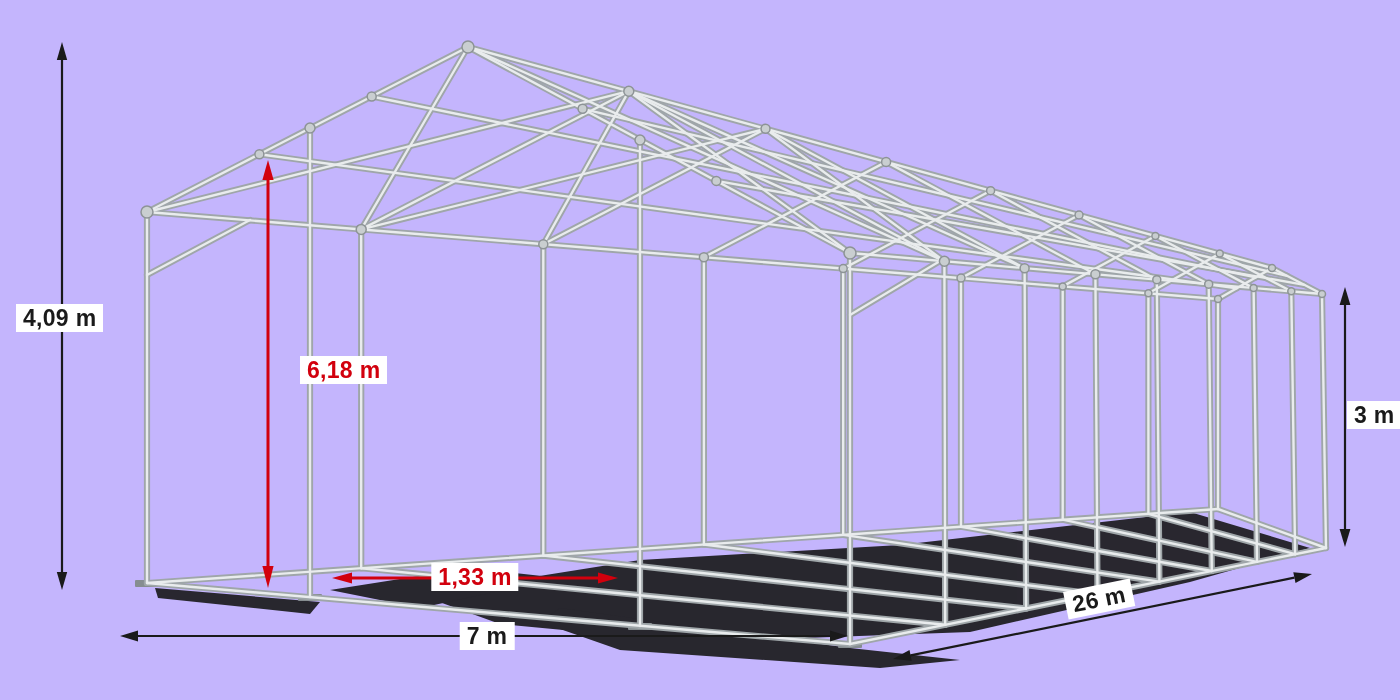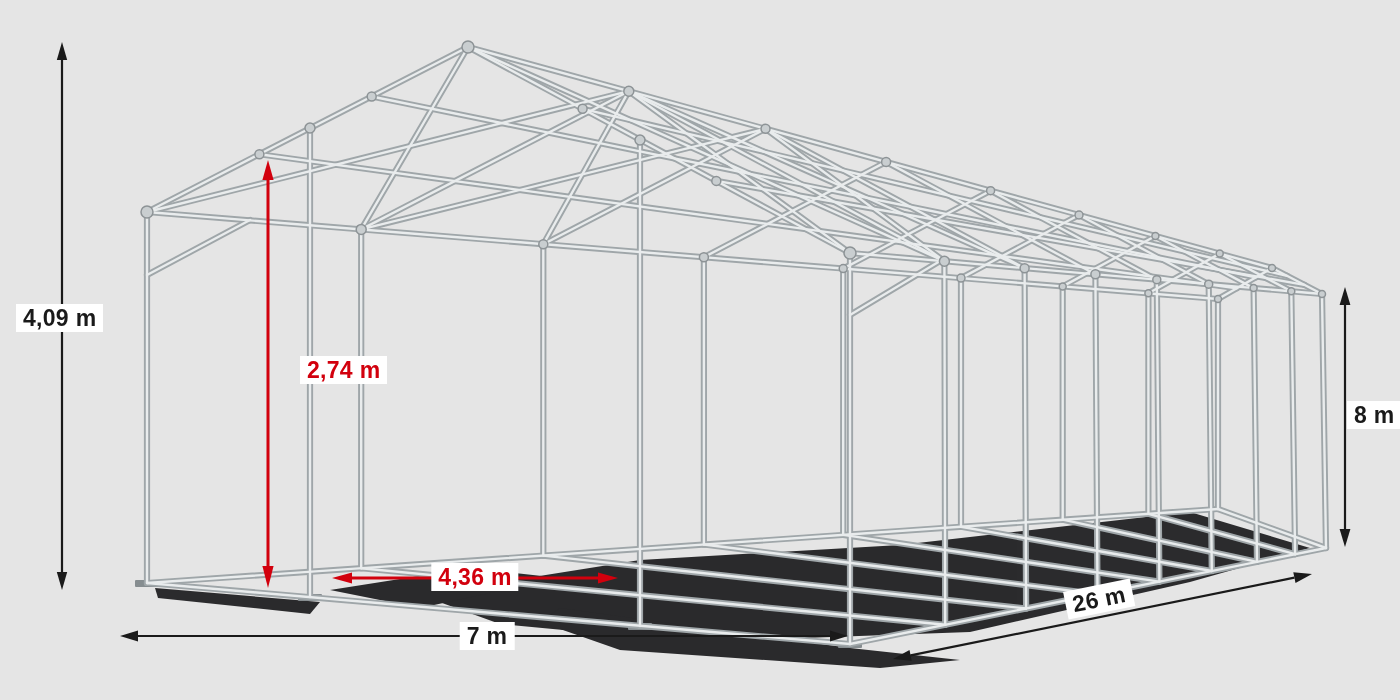--- a/index.html
+++ b/index.html
@@ -1,17 +1,17 @@
 <!DOCTYPE html>
 <html><head>
 <meta charset="utf-8">
 <style>
   html,body{margin:0;padding:0;background:#fff;}
   #stage{
-    position:relative;width:1400px;height:700px;background:#e5e5e5;overflow:hidden;
+    position:relative;width:1400px;height:700px;background:#c4b5fd;overflow:hidden;
     font-family:"Liberation Sans","DejaVu Sans",sans-serif;
   }
   svg{position:absolute;left:0;top:0;}
   .dim-label{
     position:absolute;
     font-weight:700;
     font-size:23px;
     line-height:26px;
     color:#1a1a1a;
     background:#ffffff;
@@ -206,23 +206,23 @@
         <line x1="1345" y1="305" x2="1345" y2="529" stroke-width="2.2"></line>
         <polygon points="1345,287 1339.6,305 1350.4,305" stroke="none"></polygon>
         <polygon points="1345,547 1339.6,529 1350.4,529" stroke="none"></polygon>
       </g>
 
     </g>
   </svg>
 
   <div class="dim-label" style="left:16px;top:304px;">4,09 m</div>
 
-  <div class="dim-label red" style="left:300px;top:356px;">2,74 m</div>
-
-  <div class="dim-label red center" style="left:475px;top:577px;">4,36 m</div>
+  <div class="dim-label red" style="left:300px;top:356px;">6,18 m</div>
+
+  <div class="dim-label red center" style="left:475px;top:577px;">1,33 m</div>
 
   <div class="dim-label center" style="left:487px;top:636px;">7 m</div>
 
   <div class="dim-label rot" style="left:1099px;top:599px;">26 m</div>
 
-  <div class="dim-label" style="left:1347px;top:401px;">8 m</div>
+  <div class="dim-label" style="left:1347px;top:401px;">3 m</div>
 
 </div>
 
 </body></html>

